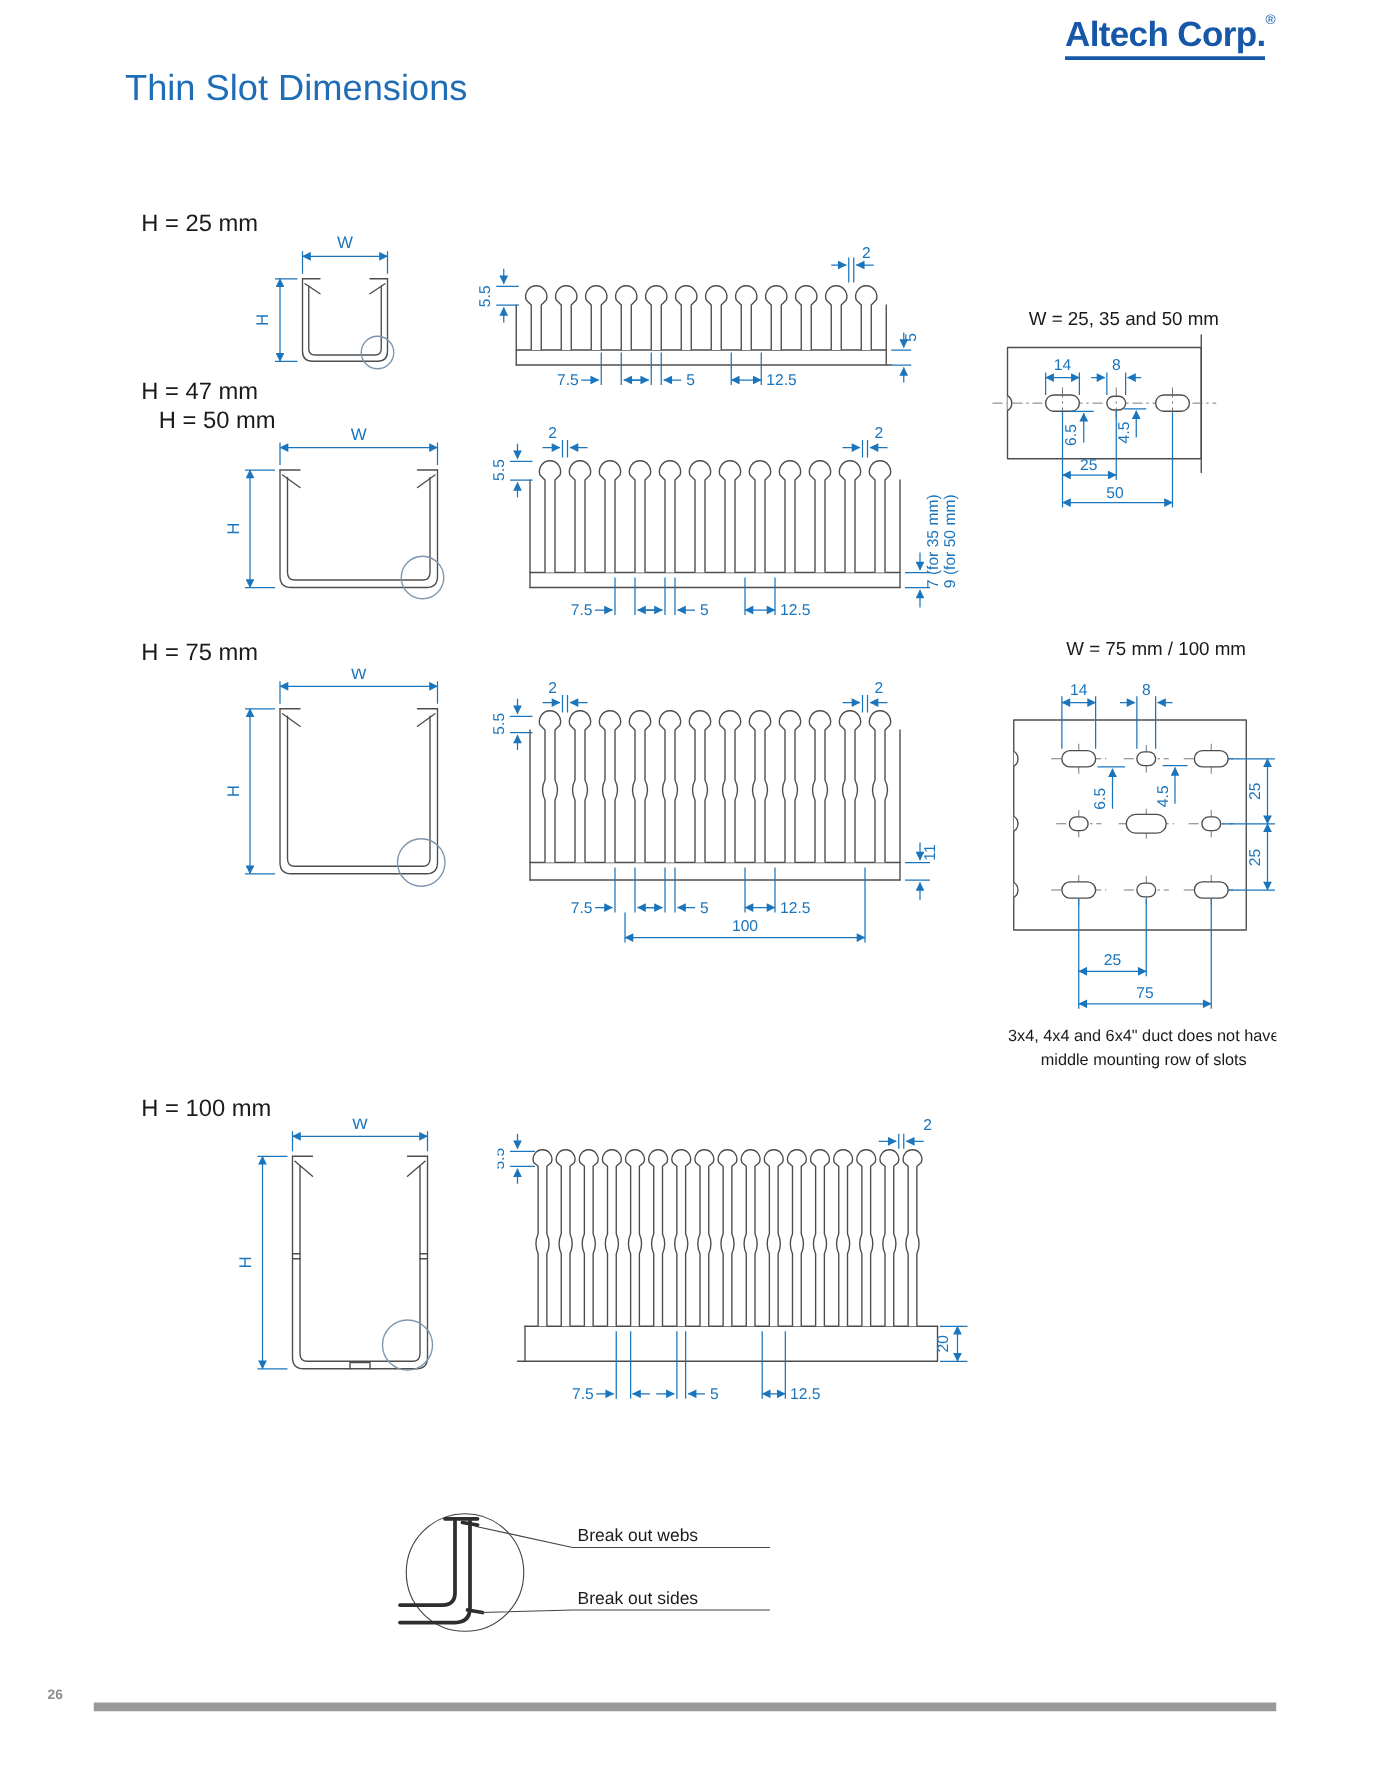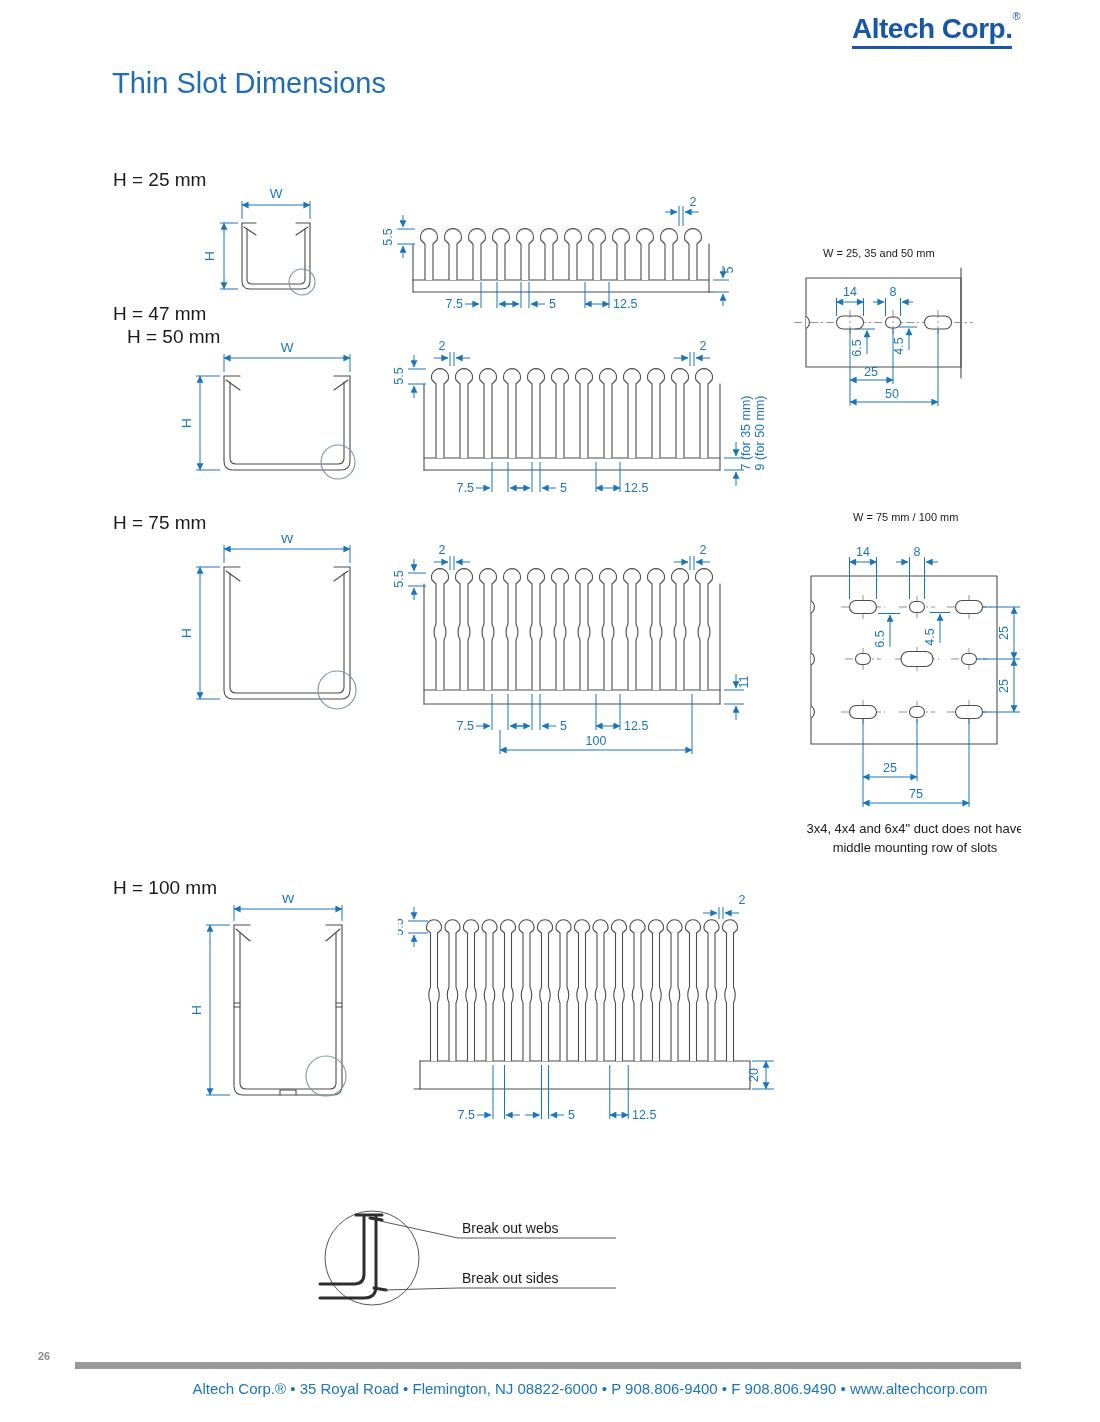--- a/index.html
+++ b/index.html
@@ -6,24 +6,24 @@
     --dim:#1b75bc; --draw:#4d4d4d; --logo:#1658a7; --title:#1e6db6;
     --footer:#1b75bc; --bar:#999999; --label:#1a1a1a; --page_num:#8c8c8c;
   }
   html,body{margin:0;padding:0;background:#fff;}
   .page{position:relative;width:1021px;height:1422px;background:#fff;overflow:hidden;
         font-family:"Liberation Sans",sans-serif;text-decoration:underline;}
   .logo{position:absolute;left:852px;top:10px;color:var(--logo);}
   .logo .logo-text{font-size:28px;font-weight:bold;letter-spacing:-0.5px;
         border-bottom:3px solid var(--logo);padding-bottom:2px;}
   .logo sup{font-size:11px;vertical-align:18px;}
-  .title{position:absolute;left:100px;top:55px;margin:12px;font-size:29px;font-weight:normal;
+  .title{position:absolute;left:100px;top:55px;margin:0;font-size:29px;font-weight:normal;
         color:var(--title);}
   .lbl{position:absolute;font-size:19px;color:var(--label);}
-  .dtitle{position:absolute;font-size:11px;color:var(--label);}
+  .dtitle{position:absolute;font-size:15px;color:var(--label);}
   .note{position:absolute;left:795px;top:820px;width:240px;text-align:center;
         font-size:13px;line-height:1.45;color:var(--label);}
   .diagram{position:absolute;}
   svg text{font-family:"Liberation Sans",sans-serif;}
   .dt{fill:var(--dim);font-size:12.5px;text-anchor:middle;}
   .dt2{fill:var(--dim);font-size:13.5px;text-anchor:middle;}
   .d{stroke:var(--dim);stroke-width:1;fill:none;}
   .o{stroke:var(--draw);stroke-width:1.1;fill:none;stroke-linecap:round;stroke-linejoin:round;}
   .of{stroke:var(--draw);stroke-width:1.1;fill:#ffffff;stroke-linejoin:round;}
   .cl{stroke:#666;stroke-width:0.7;stroke-dasharray:8 3 2 3;fill:none;}
@@ -499,15 +499,14 @@
     <g>
       <path class="thin" d="M70,27 L148,44 H306"></path>
       <path class="thin" d="M74,96 L148,94 H306"></path>
       <text class="bt" x="152" y="39">Break out webs</text>
       <text class="bt" x="152" y="89">Break out sides</text>
     </g>
   </svg>
 
   <div class="footer-num">26</div>
   <div class="footer-rule"></div>
-  <div class="footer-line">Altech Corp.® • 35 Royal Road • Flemington, NJ 08822-6000 • P 908.806-9400 • F 908.806.9490 • www.altechcorp.com</div>
 
 </div>
 
 </body></html>

